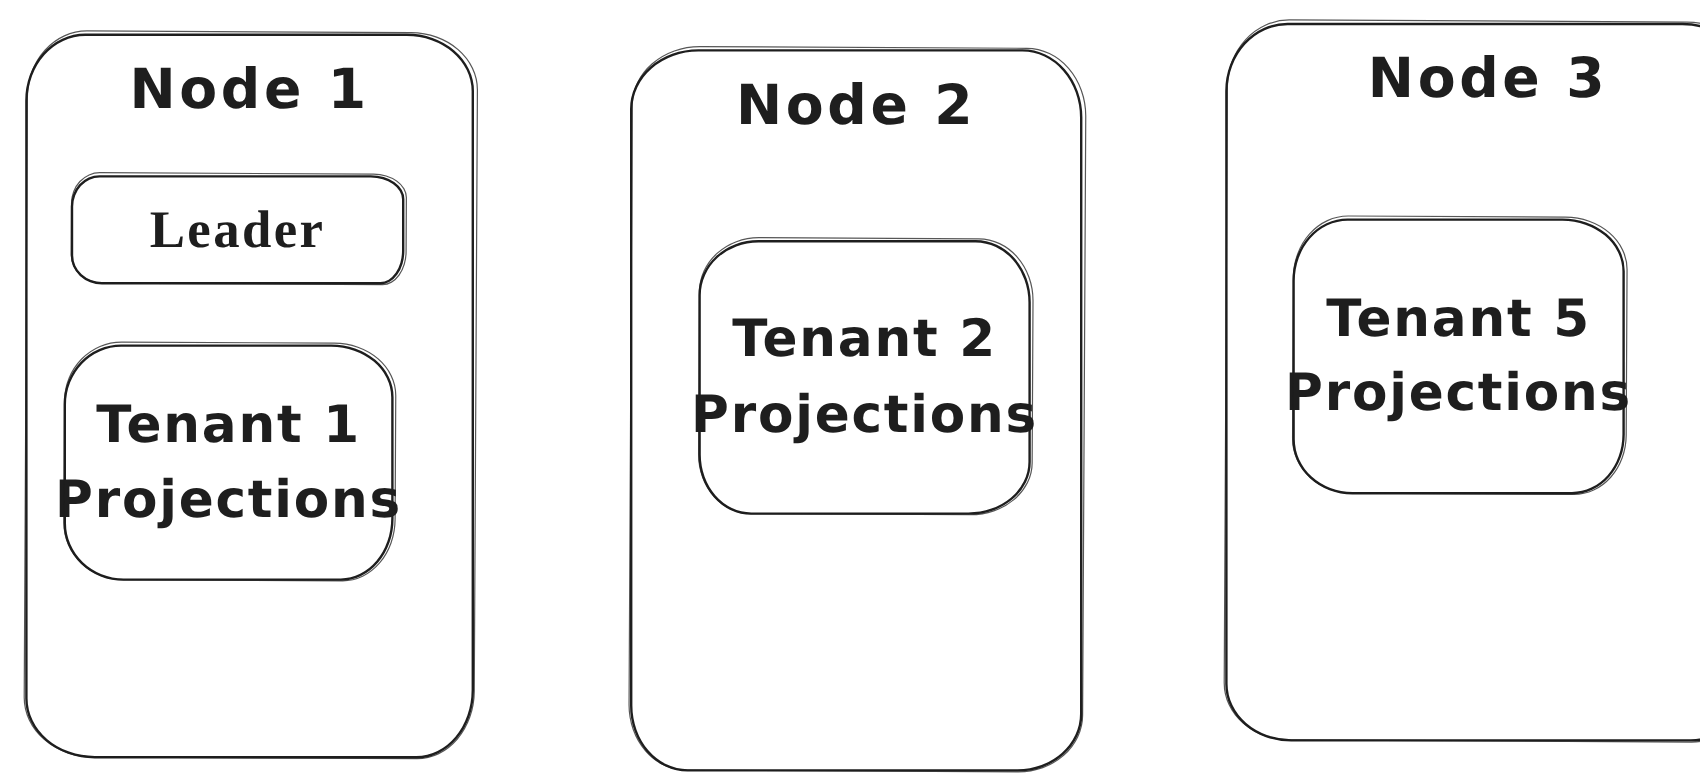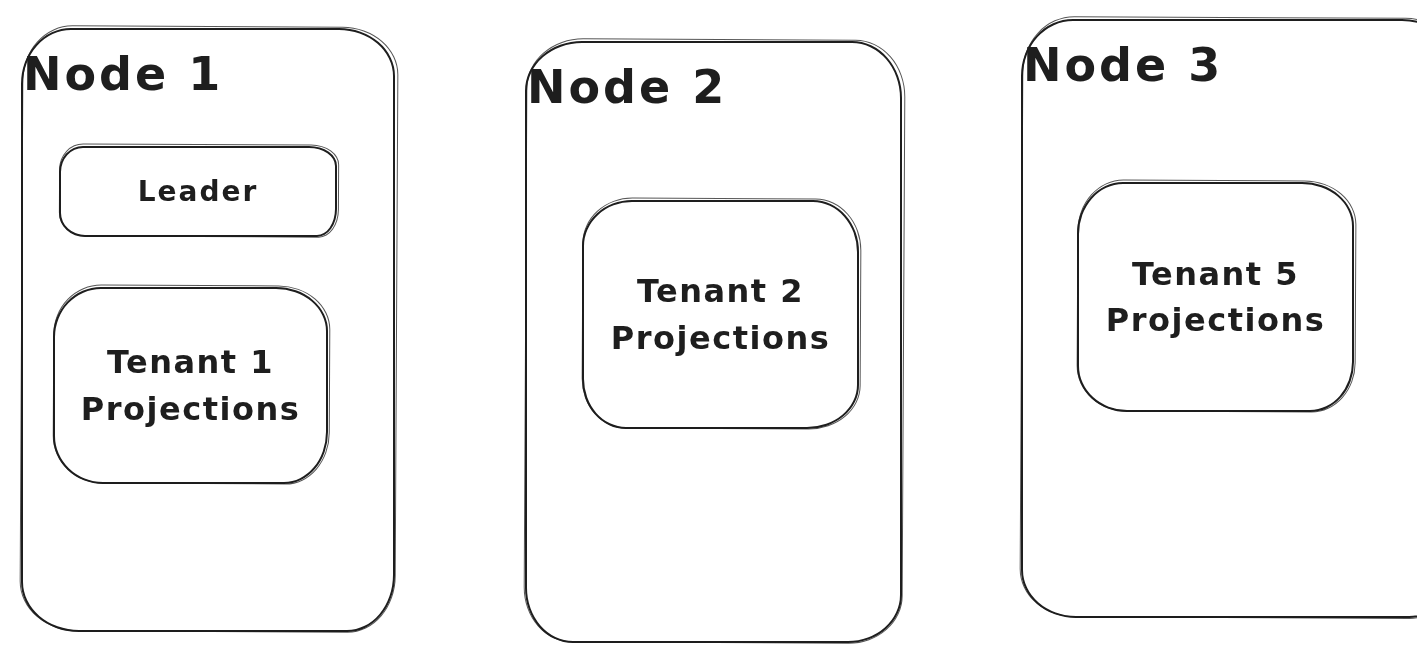--- a/index.html
+++ b/index.html
@@ -41,56 +41,58 @@
   .node-outer-2 {
     left: 525px; top: 41px; width: 377px; height: 602px;
     border-radius: 57px 50px 54px 48px / 50px 57px 48px 55px;
   }
   .node-outer-3 {
     left: 1021px; top: 19px; width: 438px; height: 599px;
     border-radius: 52px 57px 50px 55px / 57px 50px 54px 48px;
   }
   .node-title {
     display: block;
+    text-align: center;
     margin-top: 18px;
     font-size: 46px;
     font-weight: 700;
     letter-spacing: 3px;
     line-height: 1.15;
   }
   .inner-box {
     position: absolute;
     display: flex;
     align-items: center;
     justify-content: center;
     text-align: center;
   }
   .leader-box {
     left: 36px; top: 116px; width: 278px; height: 91px;
     border-radius: 24px 28px 20px 26px / 26px 20px 28px 24px;
   }
   .leader-label {
-    font-size: 28px;
+    font-size: 44px;
     font-weight: 700;
     letter-spacing: 2px;
+    font-family: Liberation Serif, serif;
   }
   .tenant-box-1 {
     left: 30px; top: 257px; width: 275px; height: 197px;
     border-radius: 48px 52px 44px 50px / 50px 44px 52px 48px;
   }
   .tenant-box-2 {
     left: 55px; top: 157px; width: 277px; height: 229px;
     border-radius: 50px 46px 52px 44px / 46px 52px 44px 50px;
   }
   .tenant-box-3 {
     left: 54px; top: 161px; width: 277px; height: 230px;
     border-radius: 46px 52px 44px 50px / 52px 44px 50px 46px;
   }
   .tenant-label {
-    font-size: 32px;
+    font-size: 43px;
     font-weight: 700;
     line-height: 1.45;
     letter-spacing: 1.5px;
     white-space: pre-line;
   }
 </style>
 </head>
 <body>
 
 <div class="canvas">

